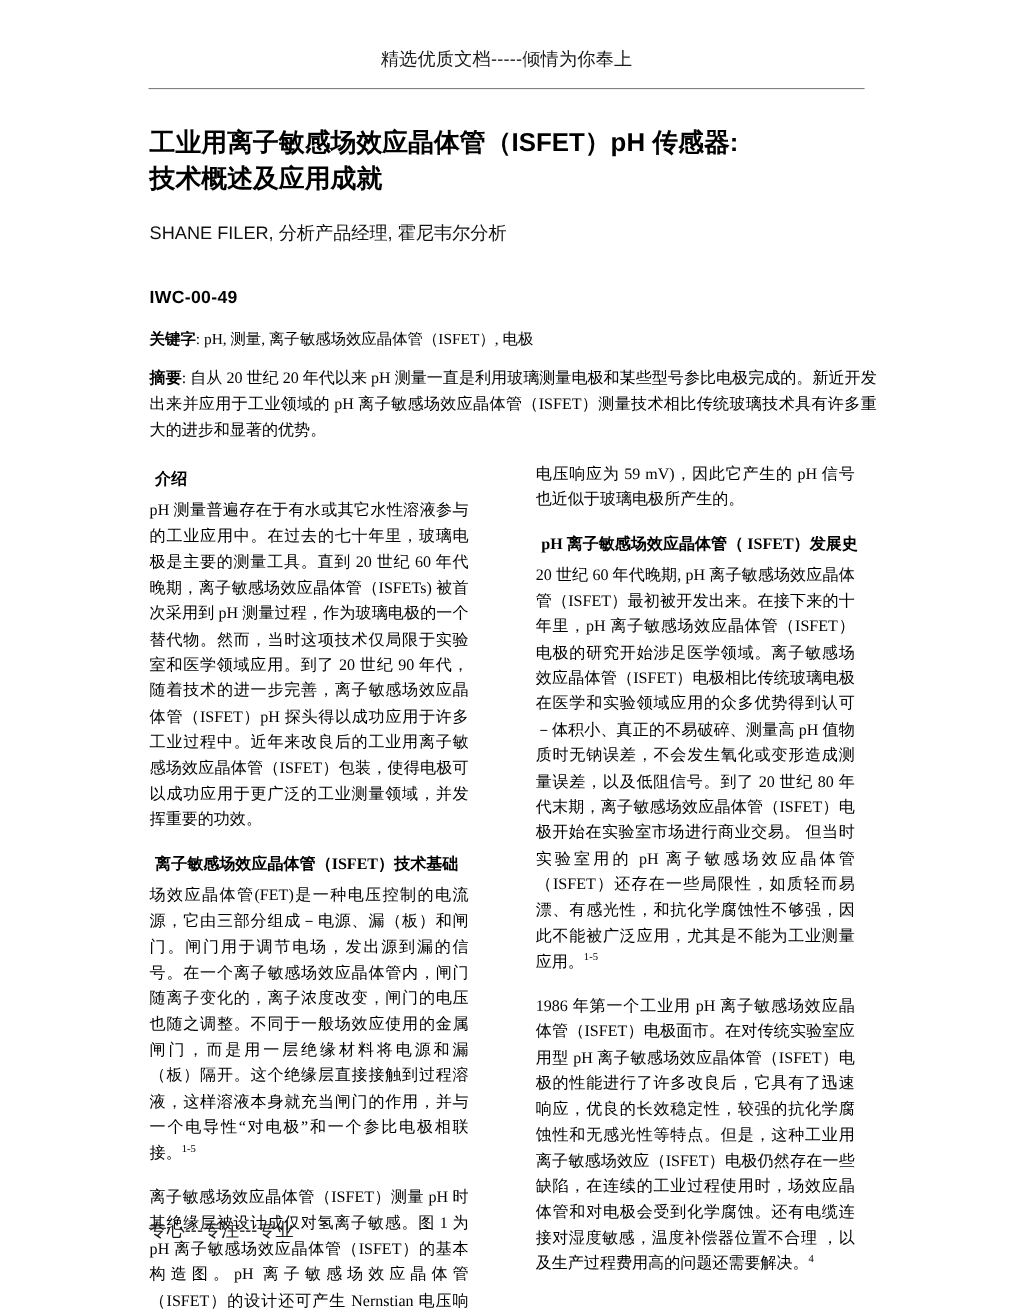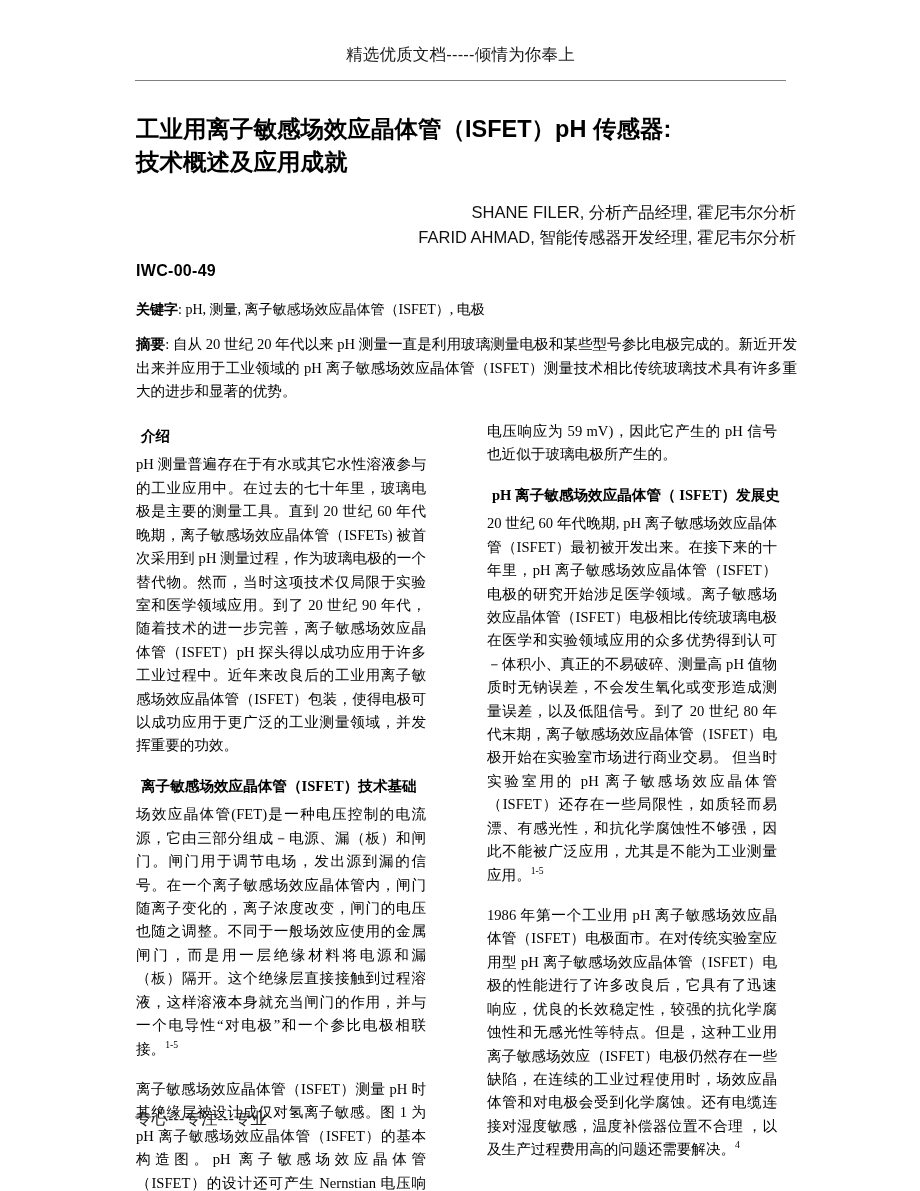--- a/index.html
+++ b/index.html
@@ -64,21 +64,21 @@
   .authors {
     position: absolute;
     left: 136px;
     top: 200px;
     width: 660px;
     font-family: "Liberation Sans", "DejaVu Sans", sans-serif;
     font-size: 16.5px;
     line-height: 1.52;
     color: #111;
   }
-  .authors .ln { display: block; text-align: right; }
+  .authors .ln { display: block; }
 
   .docid {
     position: absolute;
     left: 136px;
     top: 262px;
     font-family: Liberation Sans, sans-serif;
     font-weight: bold;
     font-size: 16px;
     letter-spacing: 0.3px;
   }
@@ -156,21 +156,20 @@
   <div class="page-header">精选优质文档-----倾情为你奉上</div>
   <div class="header-rule"></div>
 
   <div class="title">
     <span class="ln">工业用离子敏感场效应晶体管（ISFET）pH 传感器:</span>
     <span class="ln">技术概述及应用成就</span>
   </div>
 
   <div class="authors">
     <span class="ln">SHANE FILER, 分析产品经理, 霍尼韦尔分析</span>
-    <span class="ln">FARID AHMAD, 智能传感器开发经理, 霍尼韦尔分析</span>
   </div>
 
   <div class="docid">IWC-00-49</div>
 
   <div class="keywords">
     <b>关键字</b><span>: pH, 测量, 离子敏感场效应晶体管（ISFET）, 电极</span>
   </div>
 
   <div class="abstract">
     <b>摘要</b><span>: 自从 20 世纪 20 年代以来 pH 测量一直是利用玻璃测量电极和某些型号参比电极完成的。新近开发出来并应用于工业领域的 pH 离子敏感场效应晶体管（ISFET）测量技术相比传统玻璃技术具有许多重大的进步和显著的优势。</span>

